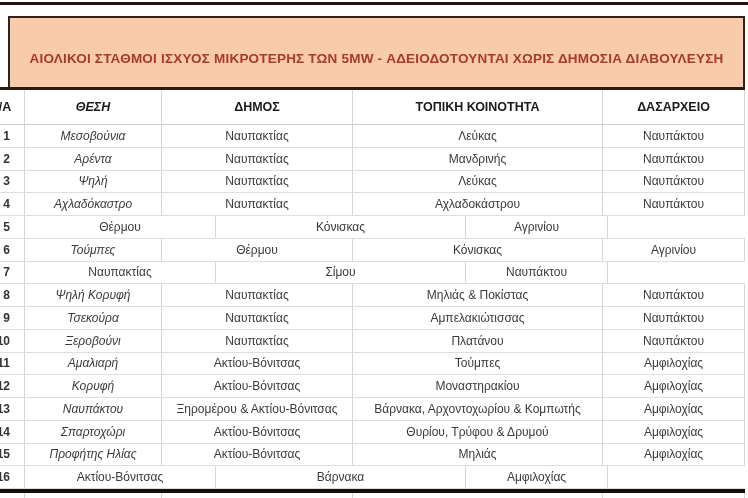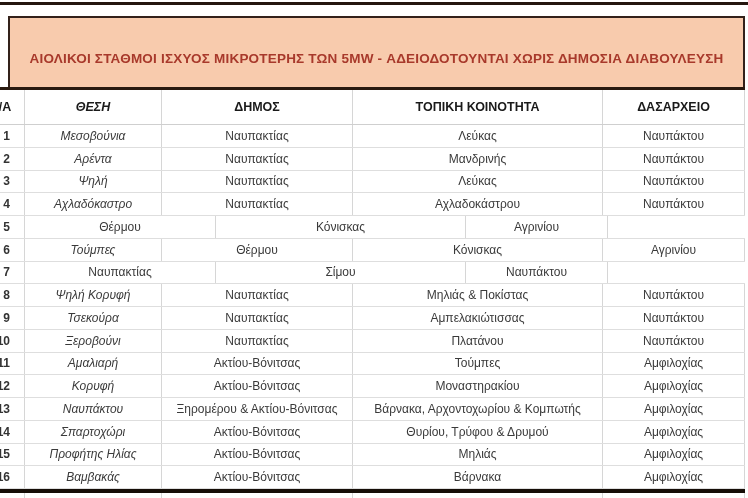--- a/index.html
+++ b/index.html
@@ -200,21 +200,20 @@
   </div>
       <div class="tr">
     <div class="td col-num">15</div>
     <div class="td col-thesi">Προφήτης Ηλίας</div>
     <div class="td col-dimos">Ακτίου-Βόνιτσας</div>
     <div class="td col-koin">Μηλιάς</div>
     <div class="td col-das">Αμφιλοχίας</div>
   </div>
       <div class="tr">
     <div class="td col-num">16</div>
-    <div class="td col-thesi">Βαμβακάς</div>
     <div class="td col-dimos">Ακτίου-Βόνιτσας</div>
     <div class="td col-koin">Βάρνακα</div>
     <div class="td col-das">Αμφιλοχίας</div>
   </div>
     </div>
 
   <div class="thick-rule"></div>
 
   <div class="tr partial">
     <div class="td col-num"></div>

